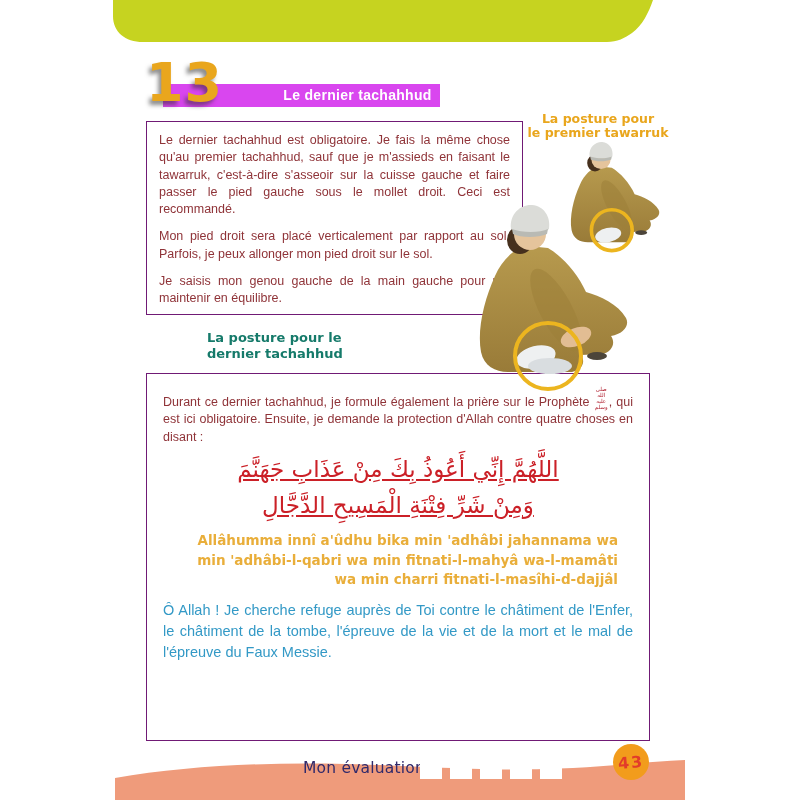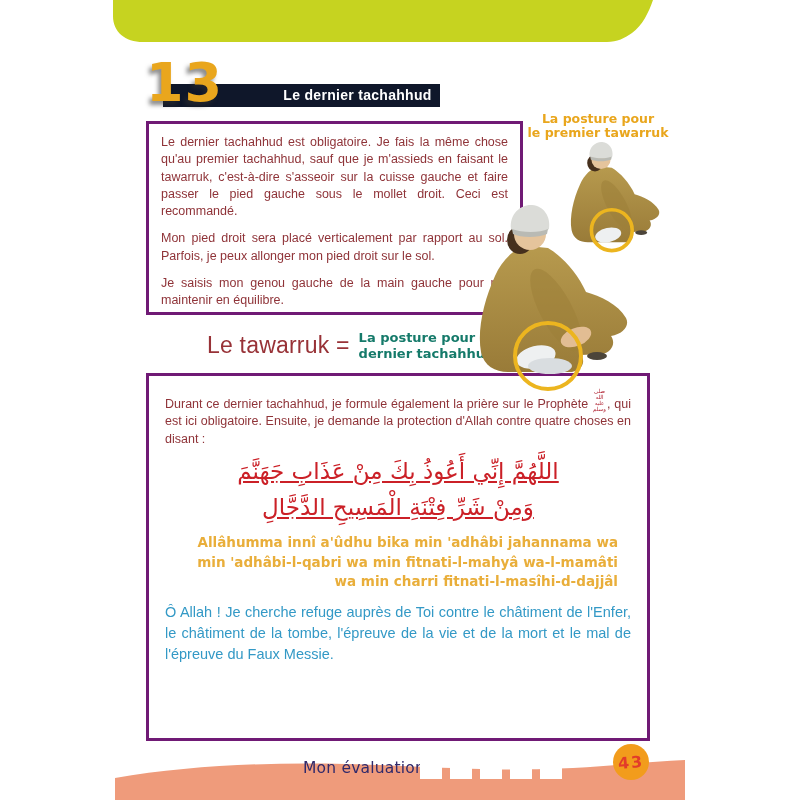--- a/index.html
+++ b/index.html
@@ -1,33 +1,33 @@
 <!DOCTYPE html>
 <html><head>
 <meta charset="utf-8">
 <style>
   html,body{margin:0;padding:0;background:#fff;}
   .page{position:relative;width:800px;height:800px;background:#ffffff;overflow:hidden;
         font-family:"Liberation Sans",sans-serif;}
   .abs{position:absolute;}
 
   
-  .lesson-bar{left:163px;top:84px;width:277px;height:23px;background:#0f172a;z-index:2;}
+  .lesson-bar{left:163px;top:84px;width:277px;height:23px;background:#d946ef;z-index:2;}
   .lesson-bar .bar-title{display:block;padding-left:112px;text-align:center;line-height:23px;
         color:#ffffff;font-weight:bold;font-size:14px;letter-spacing:.3px;}
   .lesson-number{left:146px;top:56px;z-index:3;font-family:"DejaVu Sans",sans-serif;
         font-weight:bold;font-size:54px;line-height:1;color:#e9a61d;
         text-shadow:-3px 4px 4px rgba(45,45,45,.55);letter-spacing:1px;text-align:right;}
 
   .figure-caption{left:513px;top:112px;width:170px;text-align:center;z-index:2;
         font-family:"DejaVu Sans",sans-serif;font-weight:bold;font-size:12.5px;
         line-height:1.15;color:#e9a61d;}
 
   
-  .tbox{background:#ffffff;border:3px solid #701a75;z-index:1;color:#8f3338;
+  .tbox{background:#ffffff;border:1px solid #701a75;z-index:1;color:#8f3338;
         font-size:12.5px;line-height:1.38;}
   .box1{left:146px;top:121px;width:377px;height:194px;padding:10px 12px;box-sizing:border-box;}
   .box1 p{margin:0 0 10px 0;text-align:justify;}
   .box1 p:last-child{margin-bottom:0;}
   .box2{left:146px;top:373px;width:504px;height:368px;padding:12px 16px;box-sizing:border-box;}
   .box2 .intro{margin:0;text-align:justify;}
   .saw{display:inline-block;width:15px;font-size:5.5px;line-height:1.1;color:#b02030;
         text-align:center;vertical-align:-3px;direction:rtl;
         font-family:"DejaVu Sans",sans-serif;}
 
@@ -76,21 +76,20 @@
     <div>le premier tawarruk</div>
   </div>
 
   <div class="abs tbox box1">
     <p>Le dernier tachahhud est obligatoire. Je fais la même chose qu'au premier tachahhud, sauf que je m'assieds en faisant le tawarruk, c'est-à-dire s'asseoir sur la cuisse gauche et faire passer le pied gauche sous le mollet droit. Ceci est recommandé.</p>
     <p>Mon pied droit sera placé verticalement par rapport au sol. Parfois, je peux allonger mon pied droit sur le sol.</p>
     <p>Je saisis mon genou gauche de la main gauche pour me maintenir en équilibre.</p>
   </div>
 
   <div class="abs tawarruk-row">
-    <span class="tawarruk-term">Le tawarruk =</span>
     <span class="tawarruk-def">
       <span style="display:block">La posture pour le</span>
       <span style="display:block">dernier tachahhud</span>
     </span>
   </div>
 
   <div class="abs tbox box2">
     <p class="intro"><span>Durant ce dernier tachahhud, je formule également la prière sur le Prophète </span><span class="saw">صلى الله عليه وسلم</span><span>, qui est ici obligatoire. Ensuite, je demande la protection d'Allah contre quatre choses en disant :</span></p>
     <div class="arabic-block">
       <div>اللَّهُمَّ إِنِّي أَعُوذُ بِكَ مِنْ عَذَابِ جَهَنَّمَ</div>

